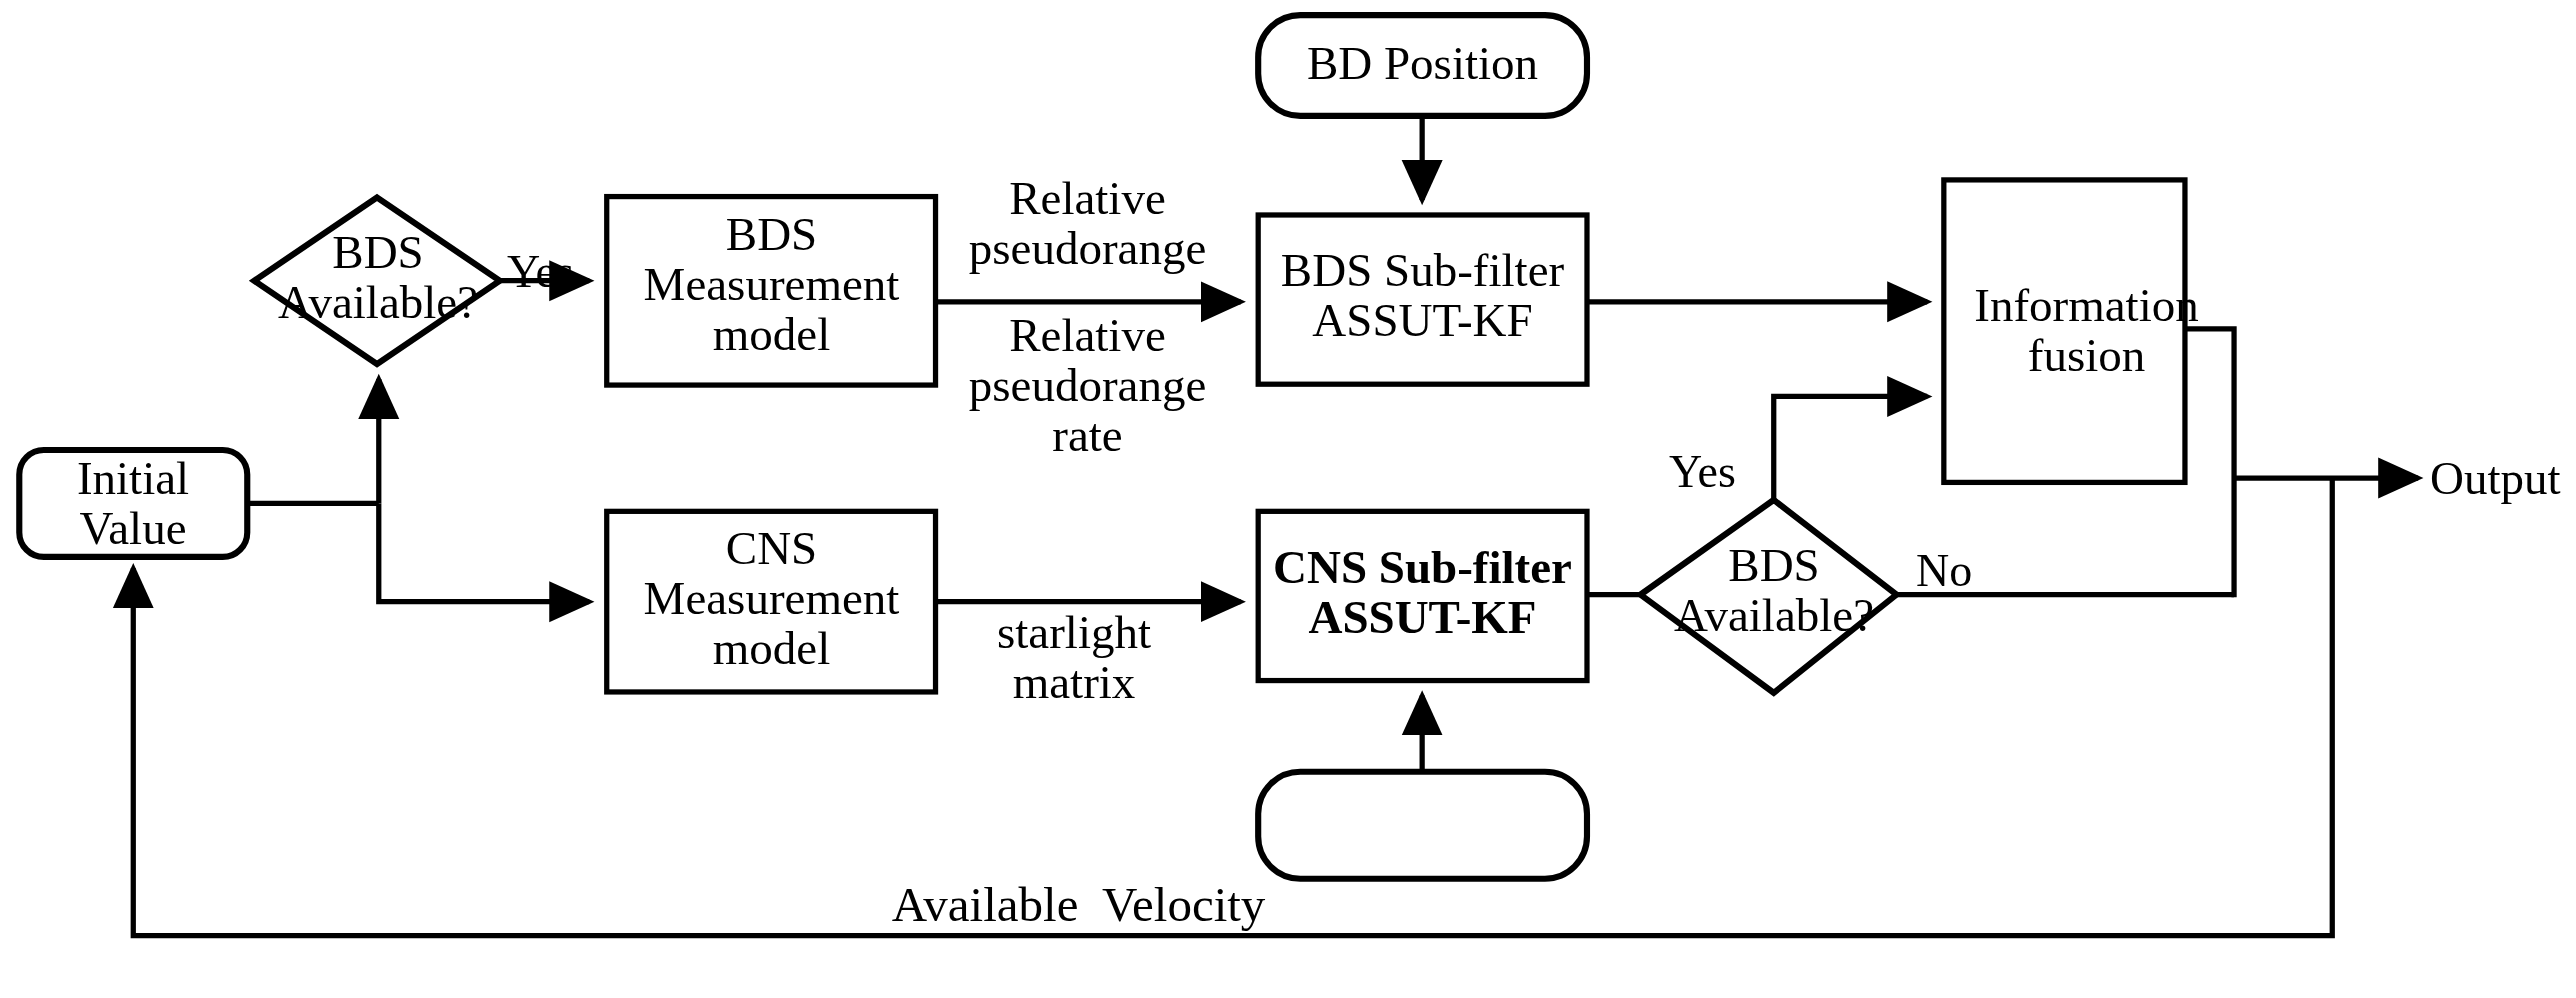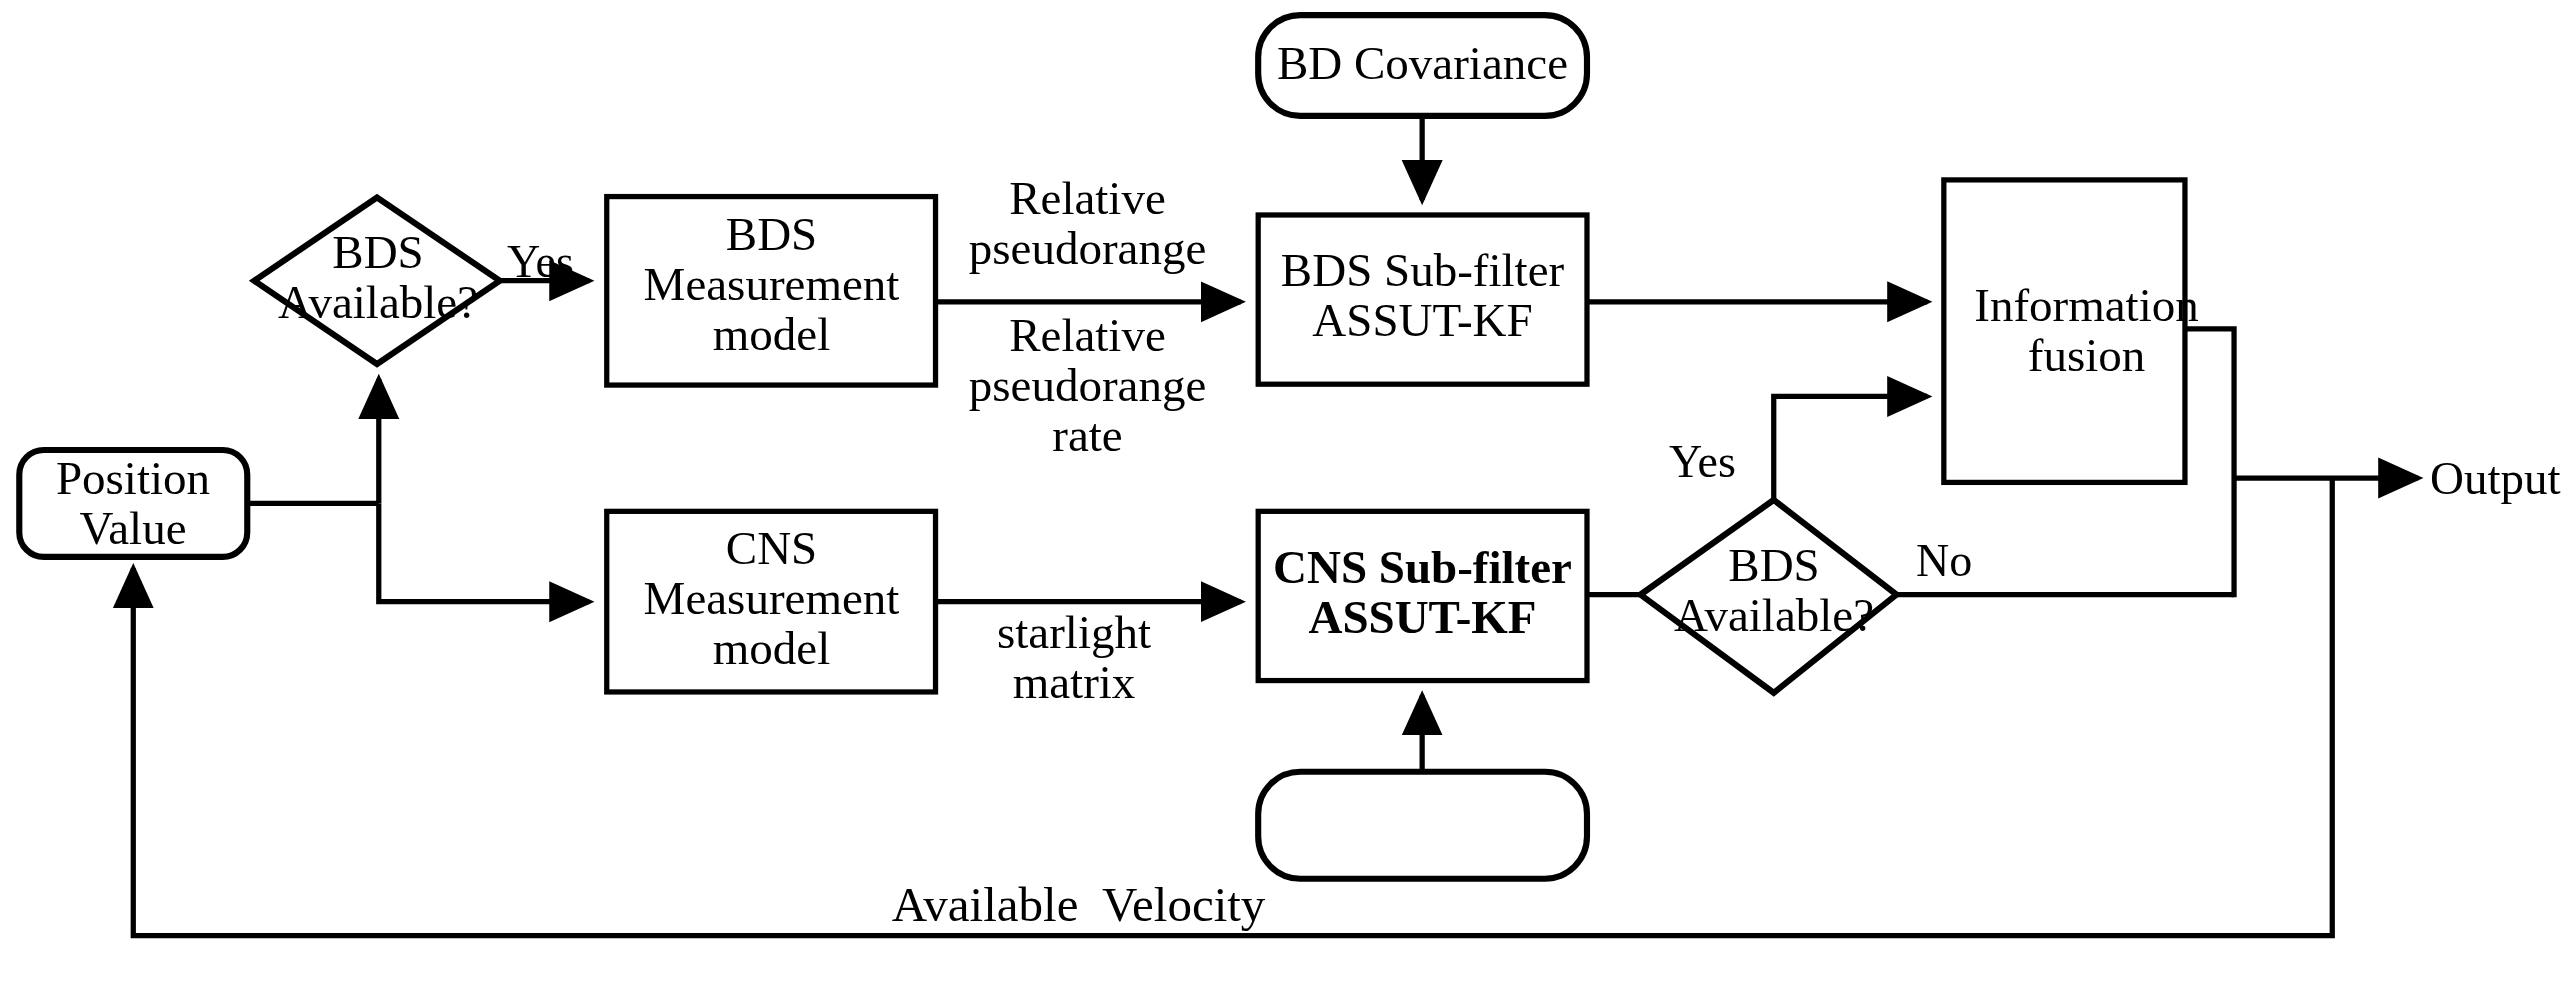--- a/index.html
+++ b/index.html
@@ -6,21 +6,21 @@
   body{font-family:"Liberation Serif", serif;}
   #stage{position:relative;width:2576px;height:999px;background:#fff;overflow:hidden;}
   svg{position:absolute;top:0;left:0;width:2576px;height:999px;}
   .shape{fill:#ffffff;stroke:#000000;stroke-width:6;}
   .shape-round{fill:#ffffff;stroke:#000000;stroke-width:7;}
   .diamond{fill:#ffffff;stroke:#000000;stroke-width:7;}
   .conn{stroke:#000000;stroke-width:6;fill:none;}
   .lbl{position:absolute;color:#000;line-height:1.06;text-align:center;white-space:pre;}
   .f56{font-size:49px;}
   .f54{font-size:47px;}
-  .f52{font-size:46px;}
+  .f52{font-size:46px;margin-top:10px;}
 </style>
 </head>
 <body>
 
 <div id="stage">
 
   <svg viewBox="0 0 2938 1139">
     <defs>
       <marker id="ah" markerWidth="9" markerHeight="9" refX="7.6" refY="4.5" orient="auto" markerUnits="strokeWidth">
         <path d="M0,0.6 L8.6,4.5 L0,8.4 z" fill="#000"></path>
@@ -71,35 +71,35 @@
 
     <path class="conn" d="M2163,678 L2548,678"></path>
 
     <path class="conn" d="M2492,375 L2548,375 L2548,681"></path>
 
     <path class="conn" d="M2548,545 L2758,545" marker-end="url(#ah)"></path>
 
     <path class="conn" d="M2660,545 L2660,1067 L152,1067 L152,648" marker-end="url(#ah)"></path>
   </svg>
 
-  <div class="lbl f54" style="left:19px;top:454px;width:228px;">Position
+  <div class="lbl f54" style="left:19px;top:454px;width:228px;">Initial
 Value</div>
 
   <div class="lbl f54" style="left:263px;top:228px;width:230px;">BDS
 Available?</div>
 
   <div class="lbl f54" style="left:607px;top:210px;width:329px;">BDS
 Measurement
 model</div>
 
   <div class="lbl f54" style="left:607px;top:524px;width:329px;">CNS
 Measurement
 model</div>
 
-  <div class="lbl f54" style="left:1258px;top:39px;width:329px;">BD Covariance</div>
+  <div class="lbl f54" style="left:1258px;top:39px;width:329px;">BD Position</div>
 
 
   <div class="lbl f54" style="left:1258px;top:246px;width:329px;">BDS Sub-filter
 ASSUT-KF</div>
 
   <div class="lbl f54" style="left:1258px;top:543px;width:329px;font-weight:bold;">CNS Sub-filter
 ASSUT-KF</div>
 
   <div class="lbl f54" style="left:1659px;top:541px;width:230px;">BDS
 Available?</div>

